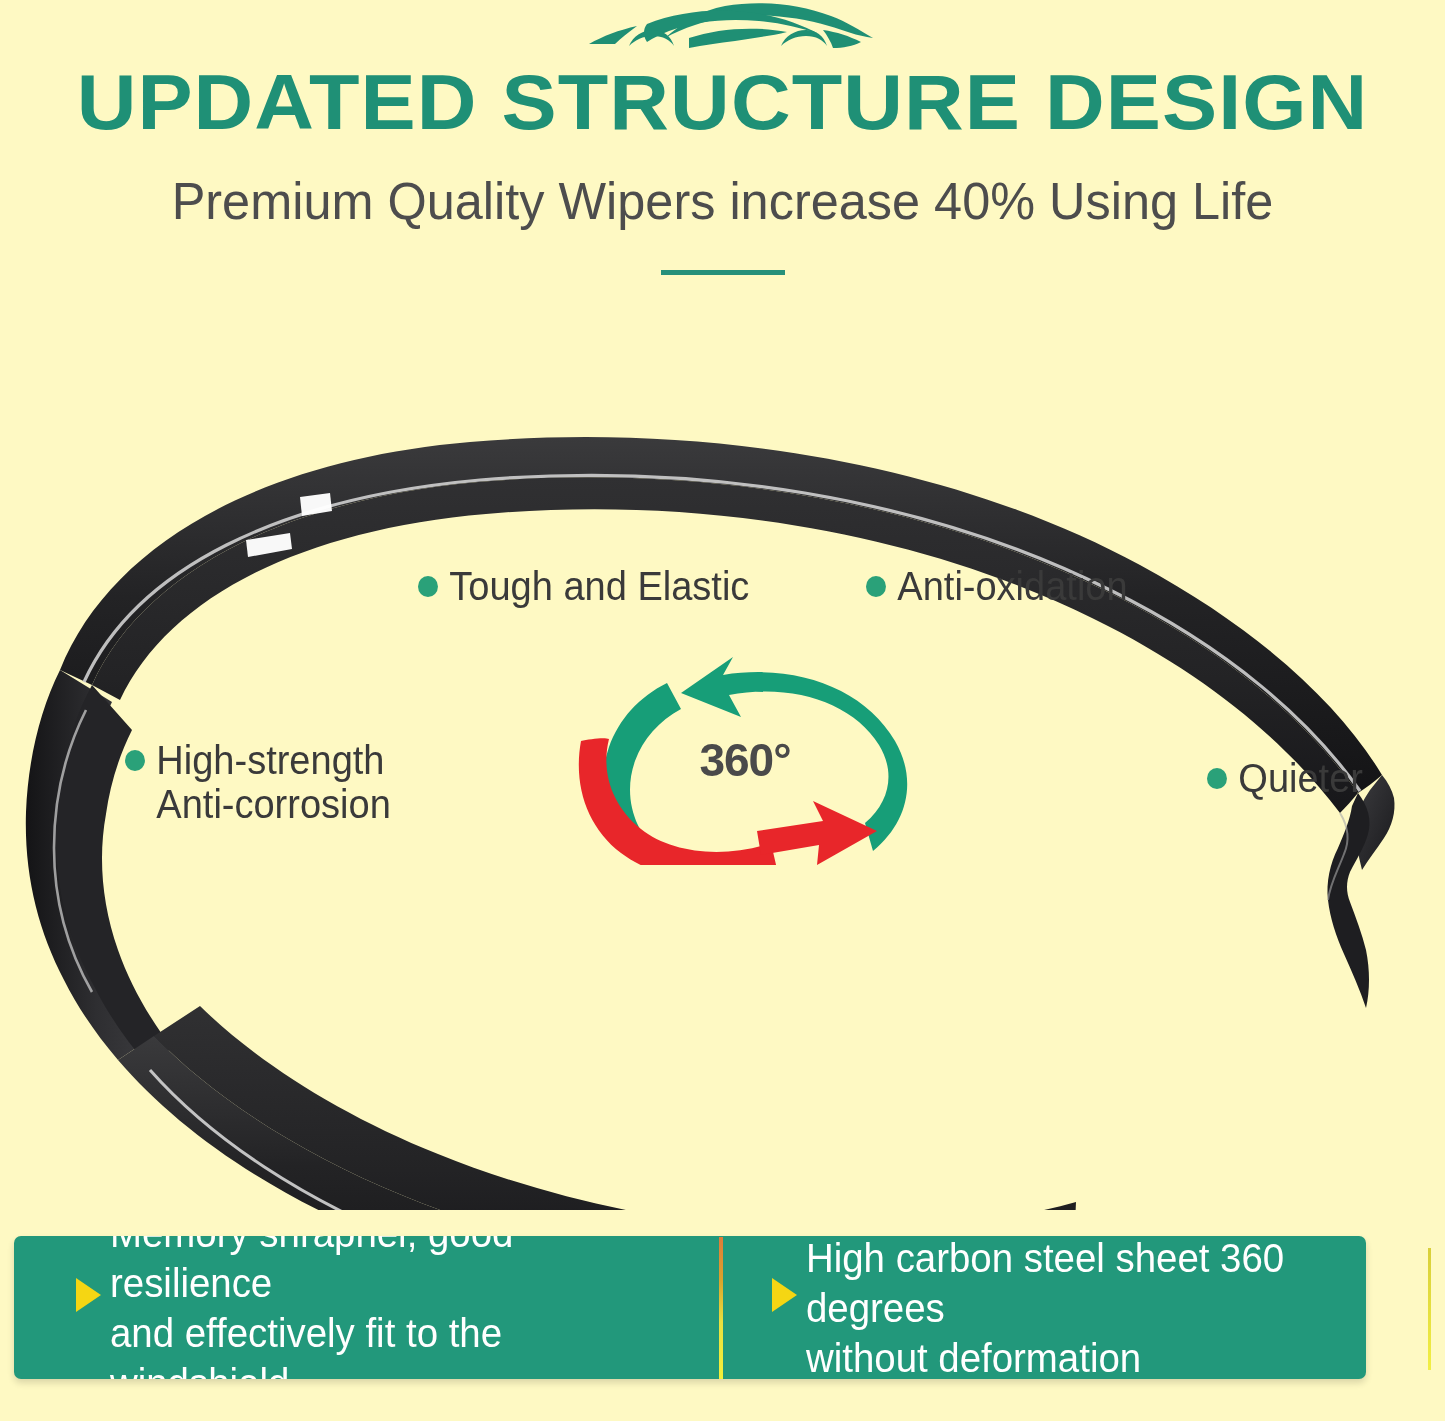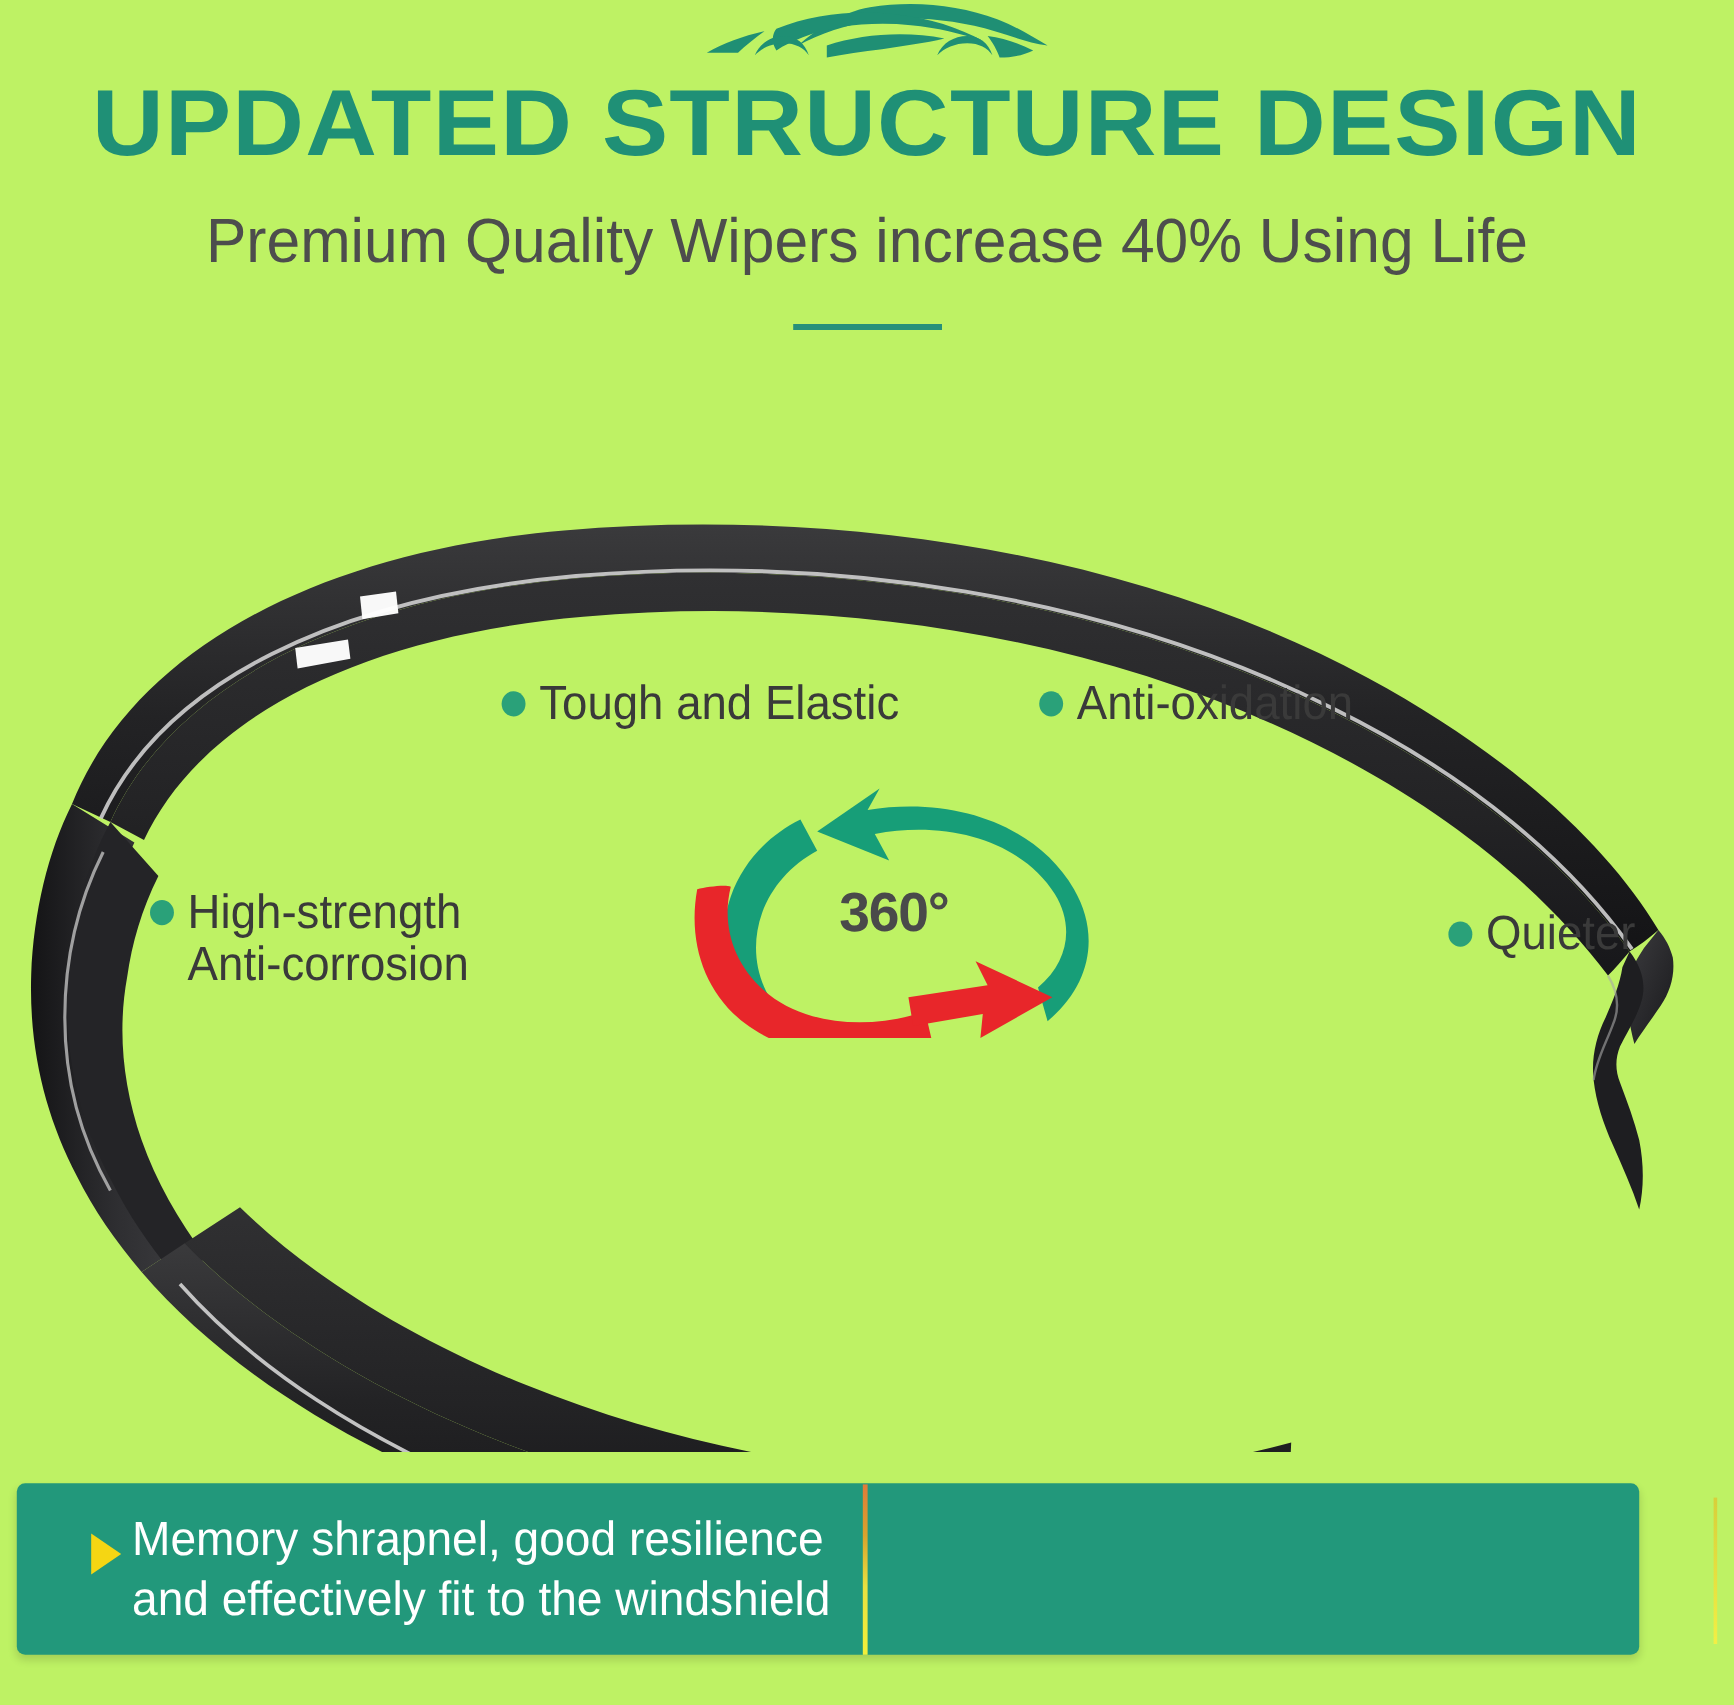--- a/index.html
+++ b/index.html
@@ -7,21 +7,21 @@
     padding: 0;
     background: #ffffff;
   }
   body {
     font-family: "Liberation Sans", sans-serif;
   }
   #page {
     position: relative;
     width: 1445px;
     height: 1421px;
-    background: #bef264;
+    background: #fef9c3;
     overflow: hidden;
   }
 
   
   #car-logo {
     position: absolute;
     left: 585px;
     top: 2px;
     width: 290px;
     height: 56px;
@@ -336,17 +336,22 @@
     </svg>
   </div>
   <div id="badge-text">360°</div>
 
   <div id="banner">
     <div class="banner-cell">
       <span class="banner-arrow"></span>
       <span class="banner-text">Memory shrapnel, good resilience
 and effectively fit to the windshield</span>
     </div>
+    <div class="banner-cell right">
+      <span class="banner-arrow"></span>
+      <span class="banner-text">High carbon steel sheet 360 degrees
+without deformation</span>
+    </div>
   </div>
   <div id="banner-divider"></div>
   <div id="banner-edge-accent"></div>
 
 </div>
 
 </body></html>

